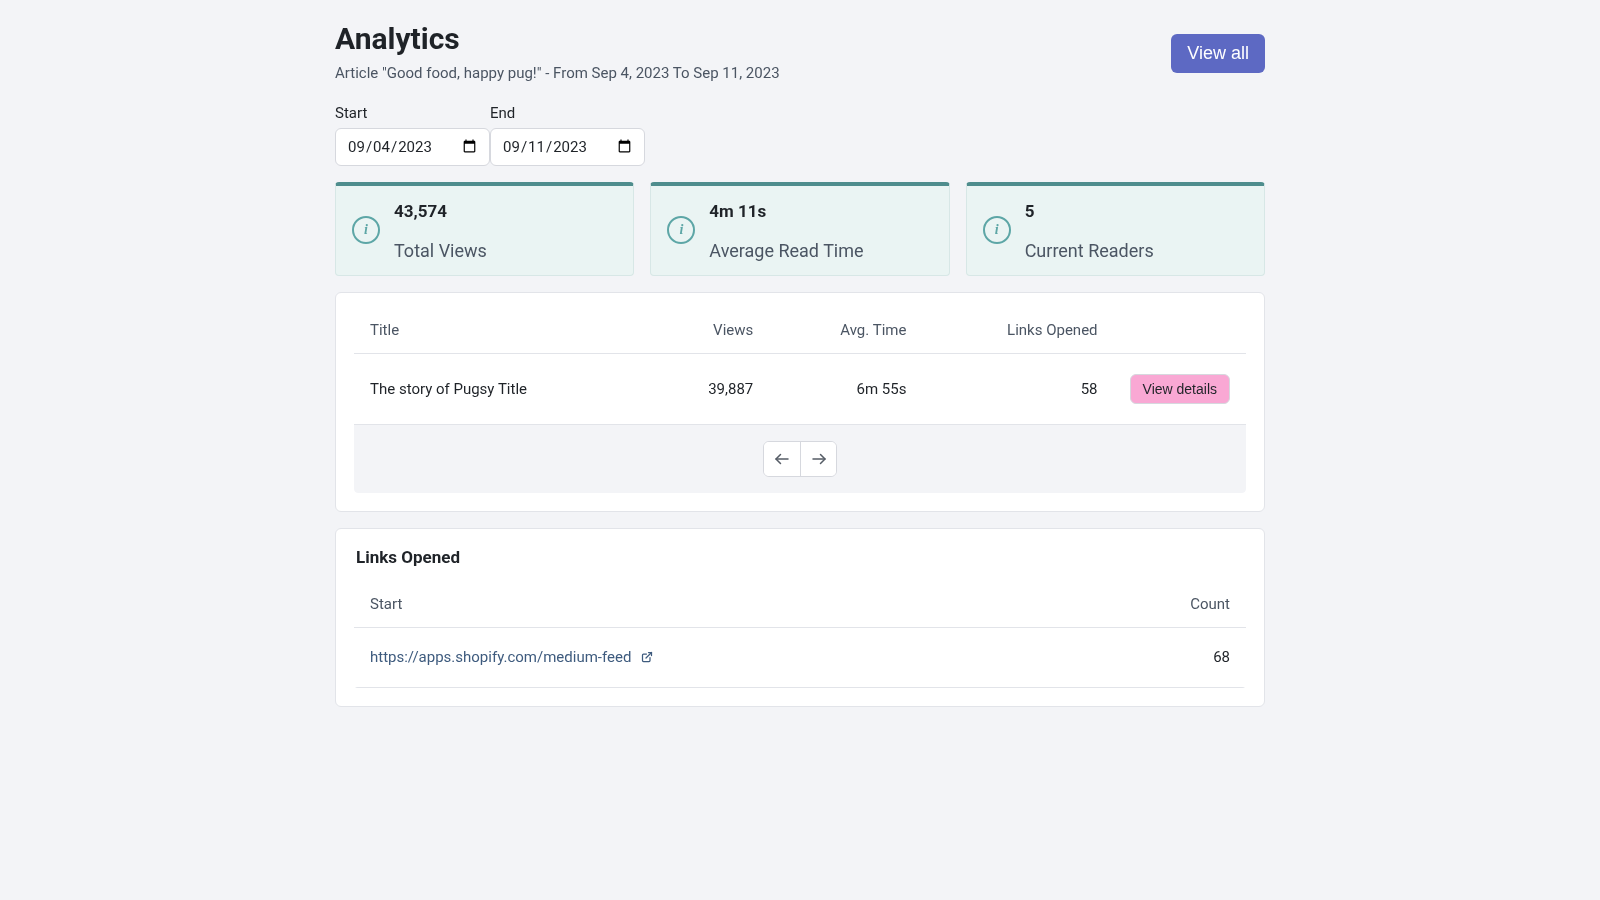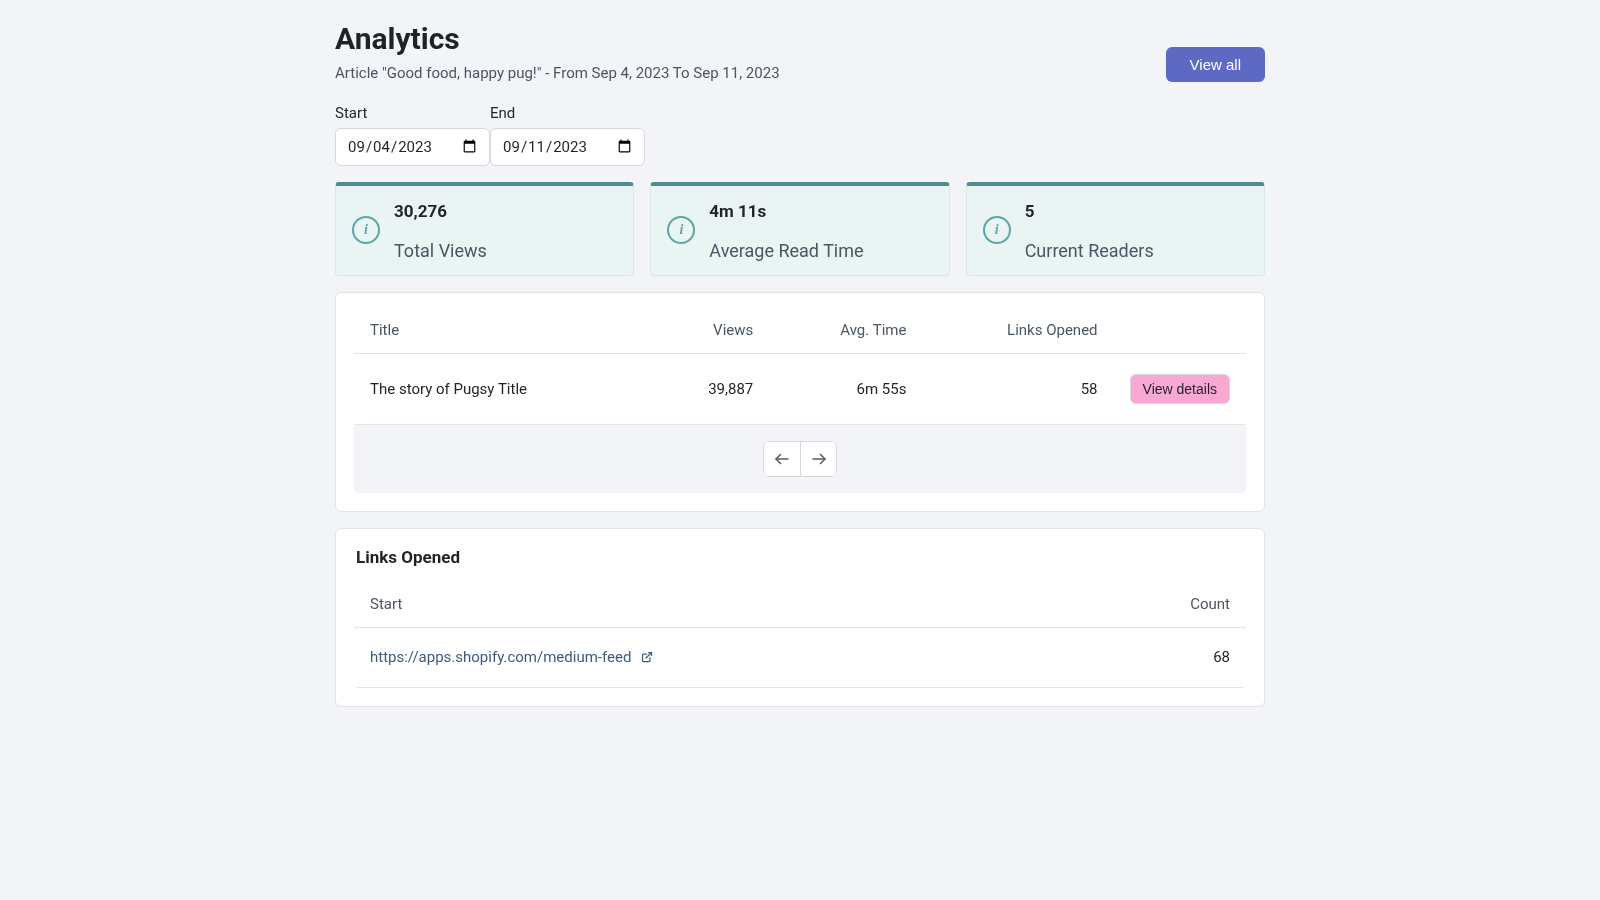--- a/index.html
+++ b/index.html
@@ -27,41 +27,41 @@
     font-size: 16px;
   }
   .container {
     max-width: 930px;
     margin: 0 auto;
     padding: 20px 0 30px 0;
   }
   .header-row {
     display: flex;
     justify-content: space-between;
-    align-items: flex-end;
+    align-items: center;
     margin-bottom: 10px;
   }
   .header-left h1 {
     margin: 0;
     font-size: 30px;
     font-weight: 700;
     line-height: 1.25;
   }
   .header-left .subtitle {
     margin: 6px 0 0 0;
     font-size: 15px;
     color: var(--text-muted);
   }
   .btn-primary {
     background: var(--primary);
     color: #fff;
     border: none;
     border-radius: 6px;
-    font-size: 15px;
-    padding: 9px 24px;
+    font-size: 18px;
+    padding: 9px 16px;
     cursor: pointer;
     margin-top: 6px;
   }
   .date-filters {
     display: flex;
     margin-top: 22px;
   }
   .filter-group label {
     display: block;
     font-size: 15px;
@@ -236,21 +236,21 @@
       <div class="date-input-wrap">
         <input type="date" value="2023-09-11" style="">
       </div>
     </div>
   </div>
 
   <div class="stats-row">
     <div class="stat-card">
       <div class="stat-icon">i</div>
       <div class="stat-text">
-        <div class="stat-value">30,276</div>
+        <div class="stat-value">43,574</div>
         <div class="stat-label">Total Views</div>
       </div>
     </div>
     <div class="stat-card">
       <div class="stat-icon">i</div>
       <div class="stat-text">
         <div class="stat-value">4m 11s</div>
         <div class="stat-label">Average Read Time</div>
       </div>
     </div>

